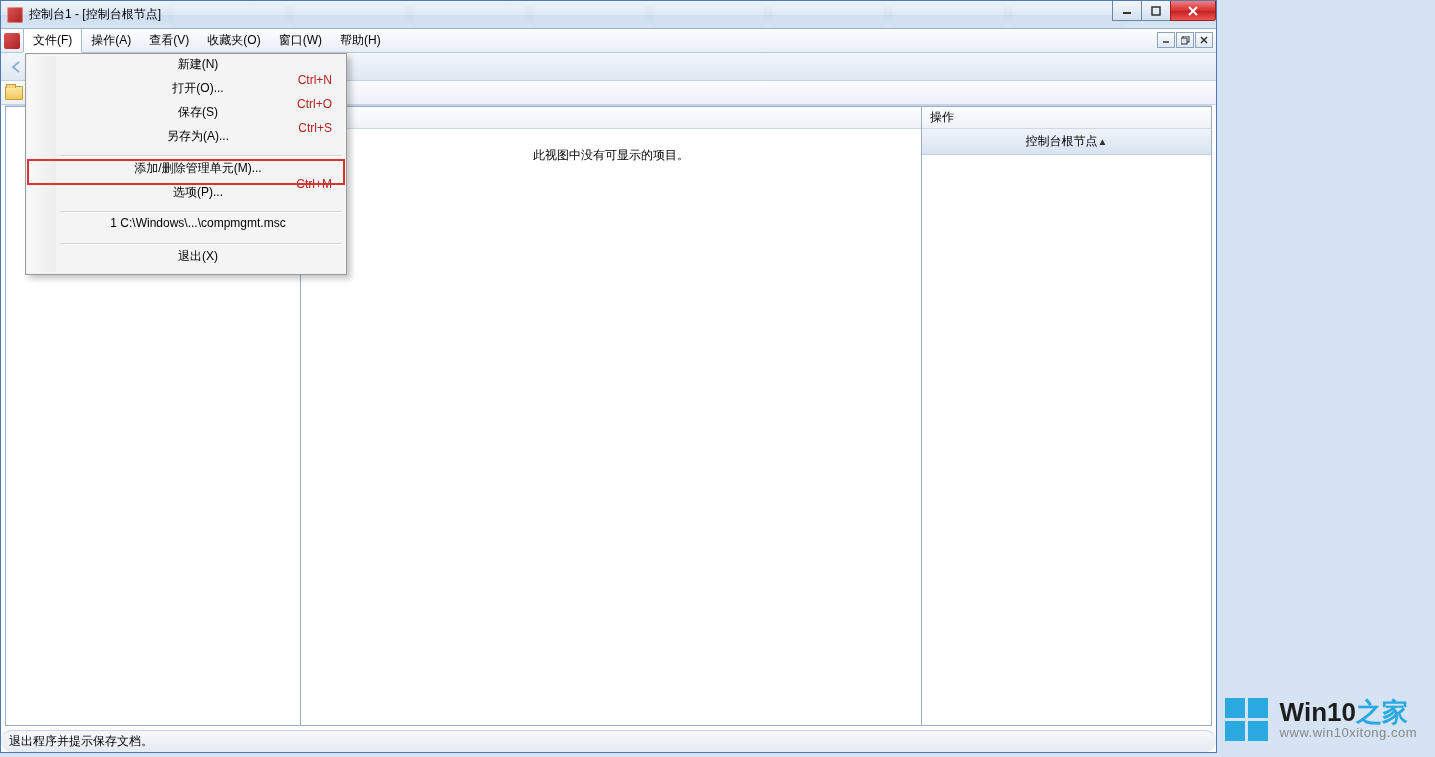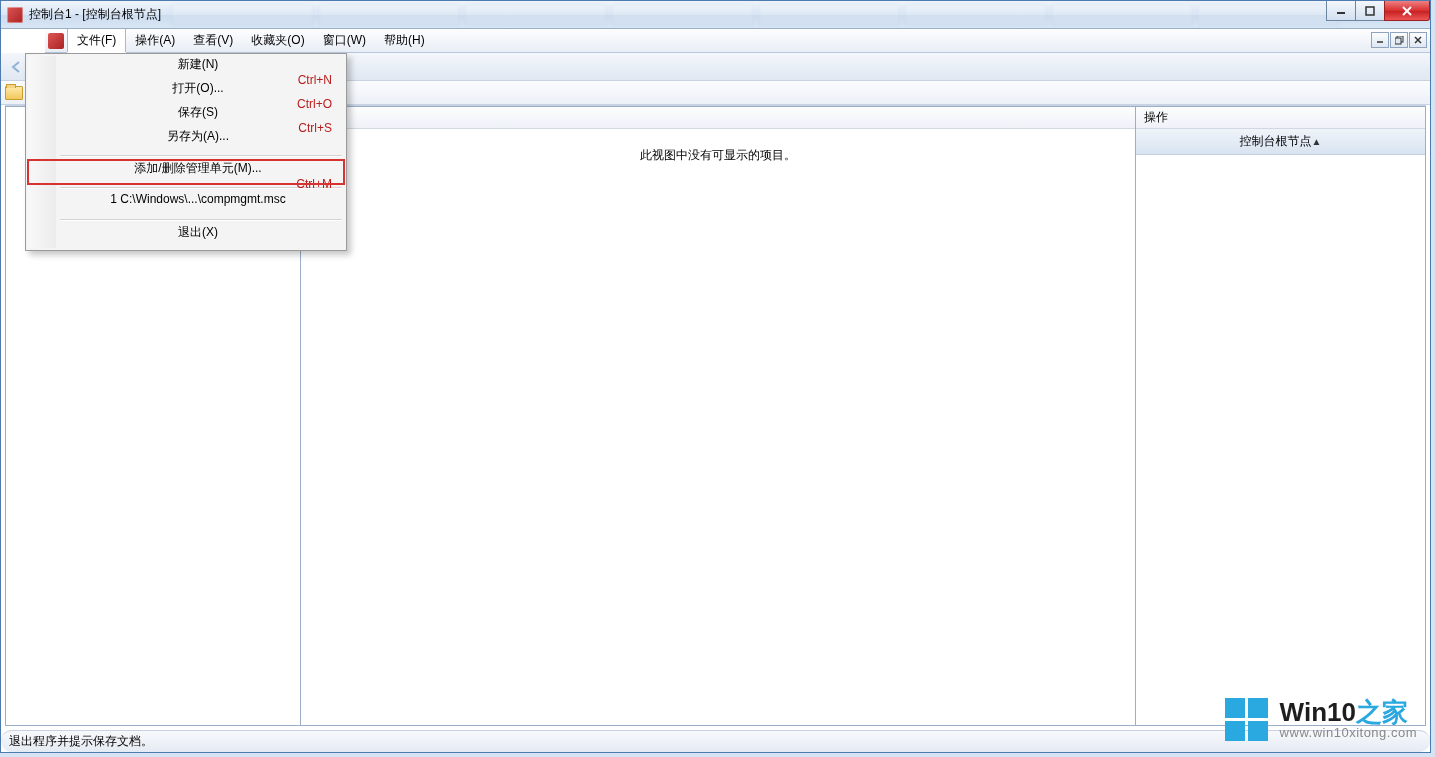--- a/index.html
+++ b/index.html
@@ -8,21 +8,21 @@
     font-size: 12px;
     background: #d5e3f3;
     width: 1435px;
     height: 757px;
     overflow: hidden;
     position: relative;
   }
   .window {
     position: absolute;
     left: 0; top: 0;
-    width: 1431px;
+    width: 1217px;
     height: 753px;
     background: #fff;
     border: 1px solid #4d7bb0;
     display: flex;
     flex-direction: column;
   }
   
   .titlebar {
     height: 28px;
     background: linear-gradient(to bottom, #eef4fb 0%, #dbe7f5 50%, #ccdcef 51%, #d8e6f5 100%);
@@ -81,21 +81,20 @@
   }
 
   
   .menubar {
     height: 24px;
     background: linear-gradient(to bottom,#fdfdfe,#e8eef6);
     border-bottom: 1px solid #b7c7dc;
     display: flex;
     align-items: stretch;
     position: relative;
-    margin-left: 44px;
   }
   .menubar .doc-icon {
     width: 22px;
     display:flex; align-items:center; justify-content:center;
   }
   .doc-icon-box{
     width:16px;height:16px;
     background:linear-gradient(135deg,#d55,#a22);
     border-radius:2px;
   }
@@ -461,20 +460,23 @@
       <span class="shortcut">Ctrl+S</span>
     </div>
     <div class="dd-item">
       <span>另存为(A)...</span>
     </div>
     <div class="dd-sep"></div>
     <div class="dd-item highlighted">
       <span>添加/删除管理单元(M)...</span>
       <span class="shortcut">Ctrl+M</span>
     </div>
+    <div class="dd-item">
+      <span>选项(P)...</span>
+    </div>
     <div class="dd-sep"></div>
     <div class="dd-item">
       <span>1 C:\Windows\...\compmgmt.msc</span>
     </div>
     <div class="dd-sep"></div>
     <div class="dd-item">
       <span>退出(X)</span>
     </div>
   </div>
 

